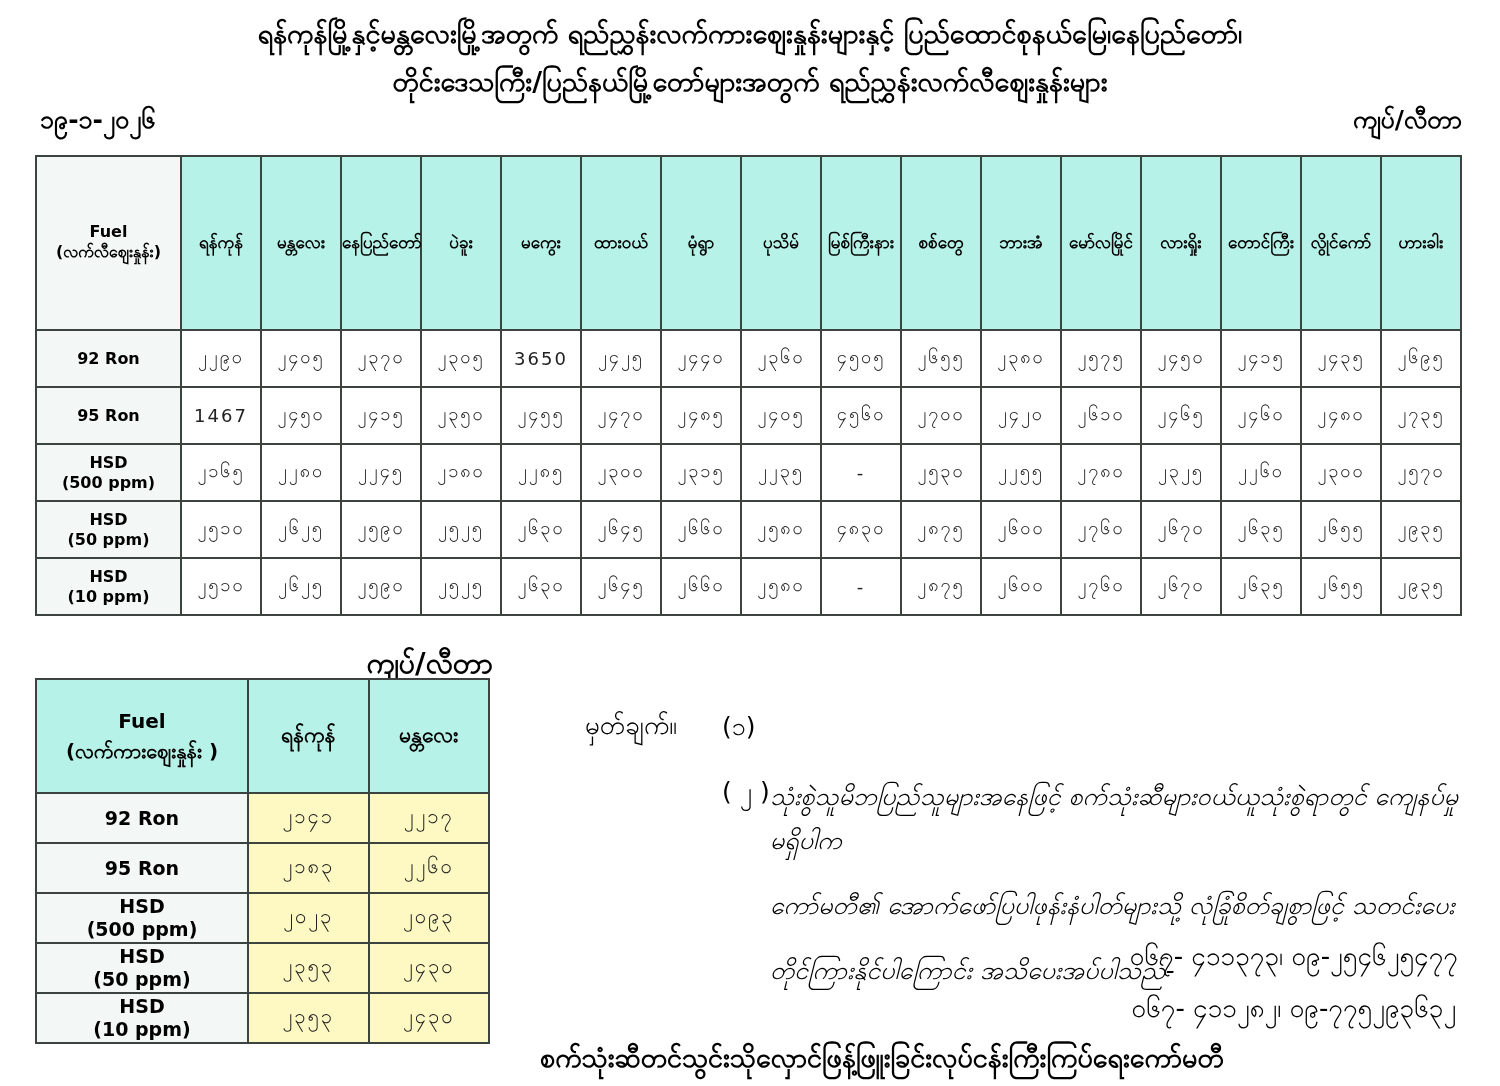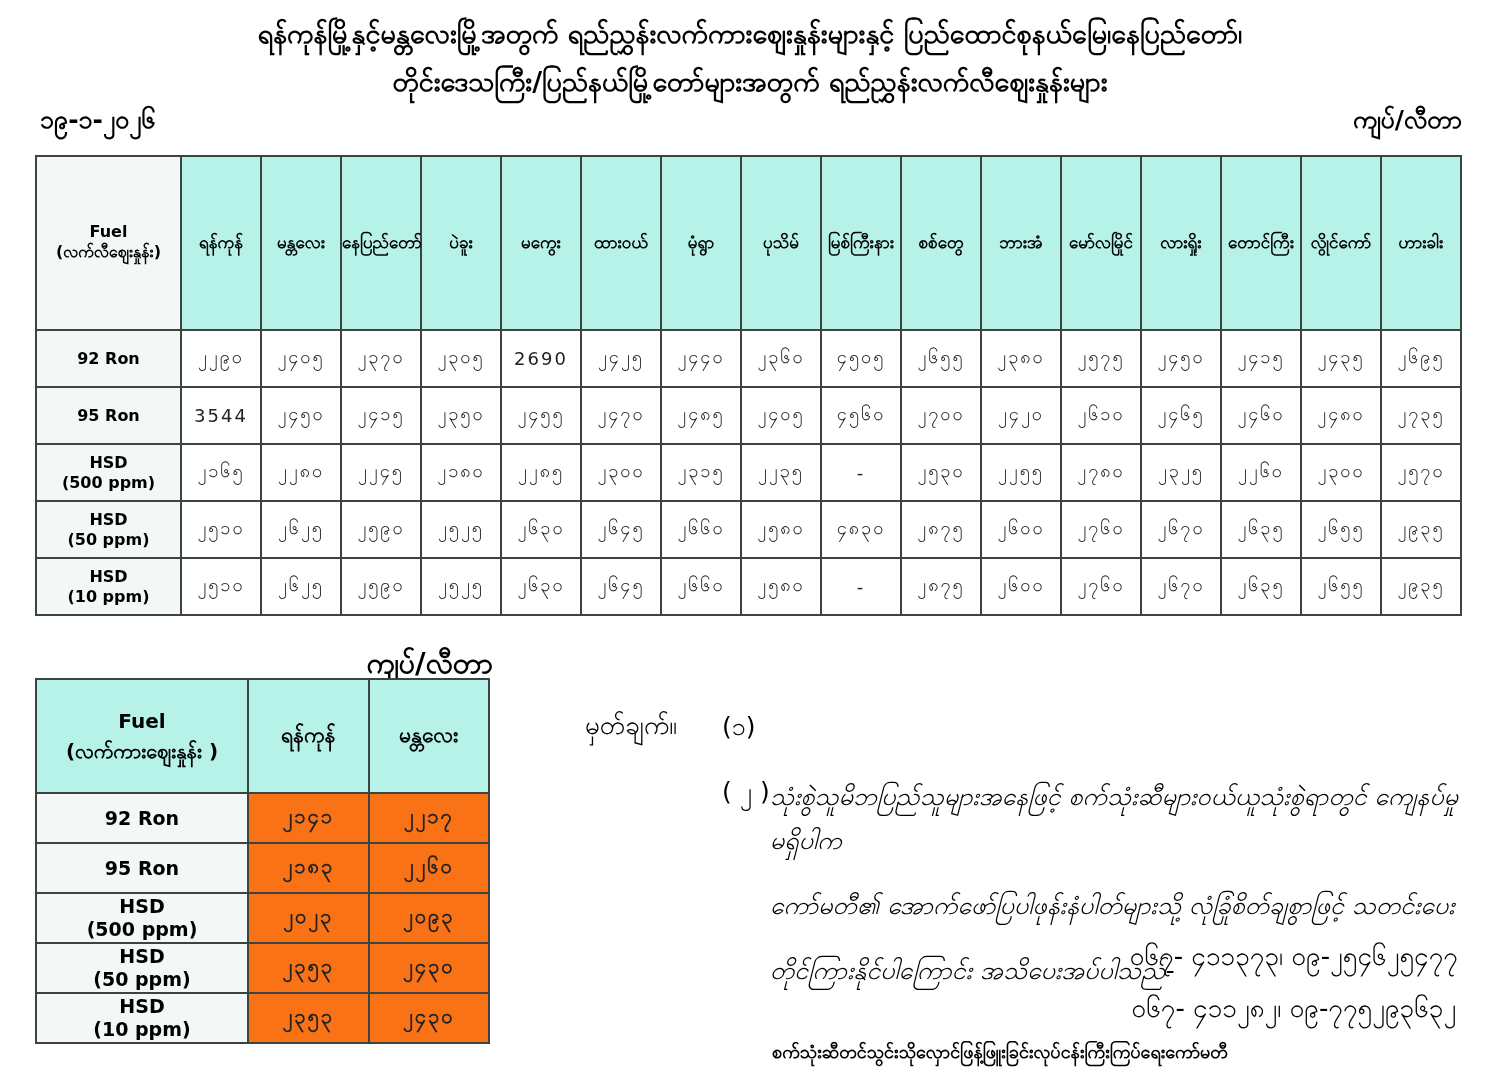--- a/index.html
+++ b/index.html
@@ -21,31 +21,31 @@
   .retail tbody th{background:#f3f7f6;font-weight:bold;font-size:16px;line-height:1.25;}
   .retail td{background:#fff;font-size:18px;font-weight:normal;color:#222;letter-spacing:2px;}
 
   
   .unit-small{position:absolute;left:35px;top:644px;width:458px;text-align:right;font-size:29px;font-weight:bold;}
   .wholesale{position:absolute;left:35px;top:678px;width:455px;}
   .wholesale thead th{height:112px;background:#b6f2e8;font-size:21px;font-weight:bold;line-height:1.5;}
   .wholesale thead th.fuel-h{width:210px;font-size:20px;}
   .wholesale tbody tr{height:50px;}
   .wholesale tbody th{background:#f3f7f6;font-weight:bold;font-size:19px;line-height:1.2;}
-  .wholesale td{background:#f97316;font-size:20px;font-weight:bold;color:#222;letter-spacing:2px;}
+  .wholesale td{background:#fef9c3;font-size:20px;font-weight:normal;color:#222;letter-spacing:2px;}
 
   
   .note-label{position:absolute;left:585px;top:708px;font-size:26px;font-weight:normal;}
   .note1-num{position:absolute;left:722px;top:710px;font-size:25px;}
   .note1-text{position:absolute;left:773px;top:710px;width:700px;font-size:25px;}
   .note2-num{position:absolute;left:722px;top:775px;font-size:25px;}
   .note2-text{position:absolute;left:770px;top:775px;width:700px;font-size:25px;line-height:44px;}
   .note2-text div{margin-bottom:21px;font-style:italic;}
   .phones{position:absolute;right:42px;top:930px;text-align:center;font-size:26px;line-height:52px;}
-  .footer{position:absolute;right:40px;top:1040px;font-size:18px;font-weight:bold;text-align:center;width:920px;}
+  .footer{position:absolute;right:40px;top:1040px;font-size:27px;font-weight:bold;text-align:left;width:920px;}
 </style>
 </head>
 <body>
 
 <div class="page">
 
   <div class="title">
     <div>ရန်ကုန်မြို့နှင့်မန္တလေးမြို့အတွက် ရည်ညွှန်းလက်ကားဈေးနှုန်းများနှင့် ပြည်ထောင်စုနယ်မြေ၊နေပြည်တော်၊</div>
     <div>တိုင်းဒေသကြီး/ပြည်နယ်မြို့တော်များအတွက် ရည်ညွှန်းလက်လီဈေးနှုန်းများ</div>
   </div>
@@ -80,38 +80,38 @@
       </thead>
     <tbody>
         <tr>
           <th>
             <div>92 Ron</div>
           </th>
           <td>၂၂၉၀</td>
           <td>၂၄၀၅</td>
           <td>၂၃၇၀</td>
           <td>၂၃၀၅</td>
-          <td>2690</td>
+          <td>3650</td>
           <td>၂၄၂၅</td>
           <td>၂၄၄၀</td>
           <td>၂၃၆၀</td>
           <td>၄၅၀၅</td>
           <td>၂၆၅၅</td>
           <td>၂၃၈၀</td>
           <td>၂၅၇၅</td>
           <td>၂၄၅၀</td>
           <td>၂၄၁၅</td>
           <td>၂၄၃၅</td>
           <td>၂၆၉၅</td>
         </tr>
         <tr>
           <th>
             <div>95 Ron</div>
           </th>
-          <td>3544</td>
+          <td>1467</td>
           <td>၂၄၅၀</td>
           <td>၂၄၁၅</td>
           <td>၂၃၅၀</td>
           <td>၂၄၅၅</td>
           <td>၂၄၇၀</td>
           <td>၂၄၈၅</td>
           <td>၂၄၀၅</td>
           <td>၄၅၆၀</td>
           <td>၂၇၀၀</td>
           <td>၂၄၂၀</td>

